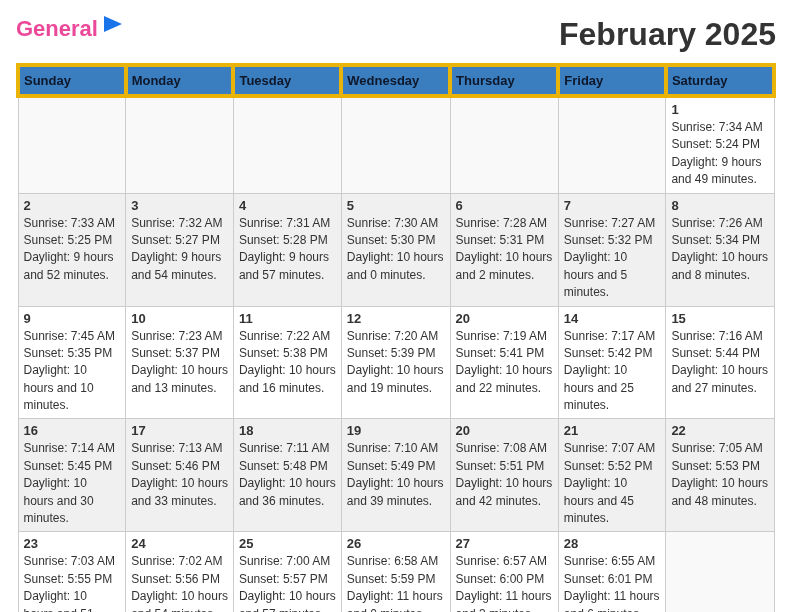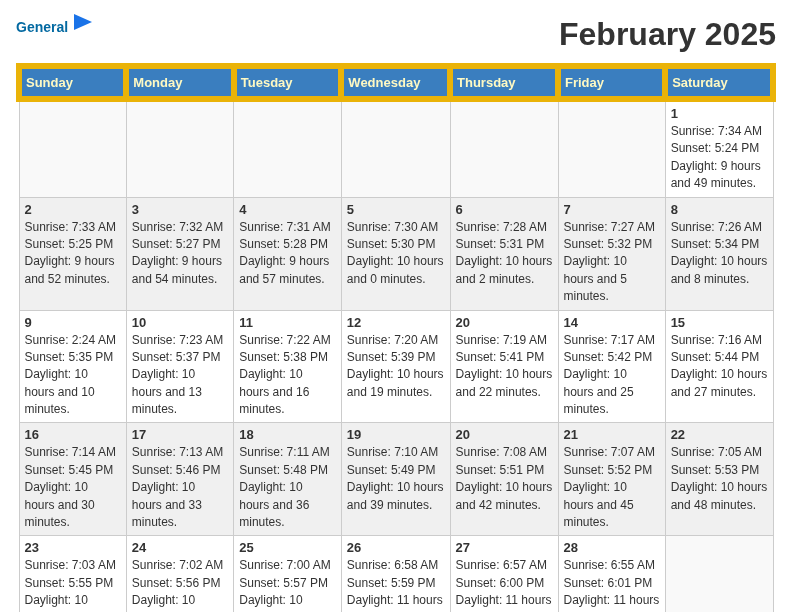--- a/index.html
+++ b/index.html
@@ -31,26 +31,26 @@
       font-size: 15px;
       color: #555;
     }
     .calendar {
       width: 100%;
       border-collapse: collapse;
       border: 1px solid #ccc;
     }
     .calendar th {
       background-color: #3a7ebf;
-      color: #fef9c3;
+      color: #0f172a;
       font-size: 13px;
       font-weight: bold;
       padding: 6px 4px;
       text-align: left;
-      border: 6px solid #eab308;
+      border: 4px solid #eab308;
     }
     .calendar td {
       vertical-align: top;
       border: 1px solid #ccc;
       padding: 4px 5px;
       width: 110px;
       min-height: 80px;
       background: #fff;
       font-size: 10.5px;
       color: #333;
@@ -72,21 +72,21 @@
       background: #f0f0f0;
     }
   </style>
 </head>
 <body>
 
 <div class="header">
   <div class="logo">
     <div>
       <div style="display:flex;align-items:center;">
-        <span style="font-size:14px;font-weight:bold;color:#0369a1;">General</span>
+        <span style="font-size:22px;font-weight:bold;color:#ec4899;">General</span>
         <svg width="26" height="26" viewBox="0 0 26 26" style="margin-left:2px;margin-top:-4px;">
           <polygon points="4,2 22,10 4,18" fill="#1a73e8"></polygon>
         </svg>
       </div>
     </div>
   </div>
   <div class="title-block">
     <div class="month-title">February 2025</div>
   </div>
 </div>
@@ -158,21 +158,21 @@
         <td>
           <div class="day-num">8</div>
           <div class="day-info">Sunrise: 7:26 AM
 Sunset: 5:34 PM
 Daylight: 10 hours and 8 minutes.</div>
         </td>
       </tr>
       <tr>
         <td>
           <div class="day-num">9</div>
-          <div class="day-info">Sunrise: 2:24 AM
+          <div class="day-info">Sunrise: 7:45 AM
 Sunset: 5:35 PM
 Daylight: 10 hours and 10 minutes.</div>
         </td>
         <td>
           <div class="day-num">10</div>
           <div class="day-info">Sunrise: 7:23 AM
 Sunset: 5:37 PM
 Daylight: 10 hours and 13 minutes.</div>
         </td>
         <td>

